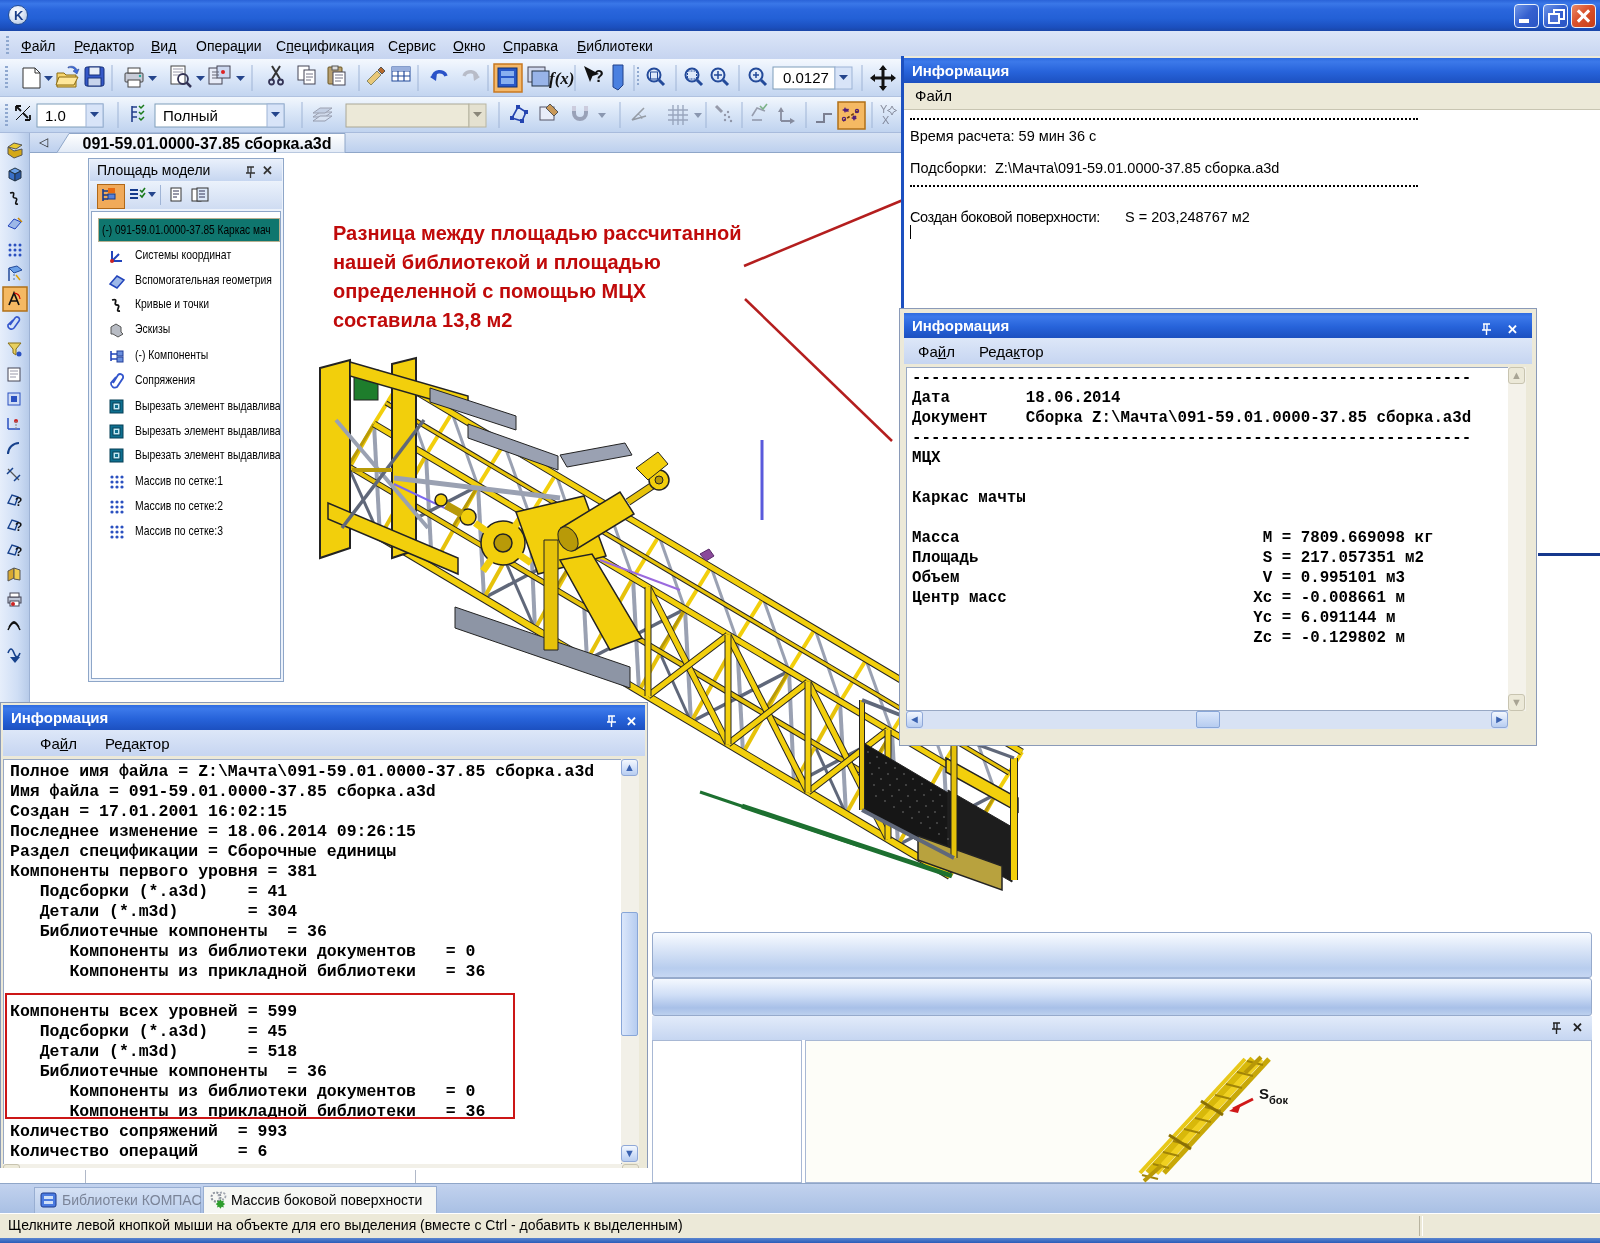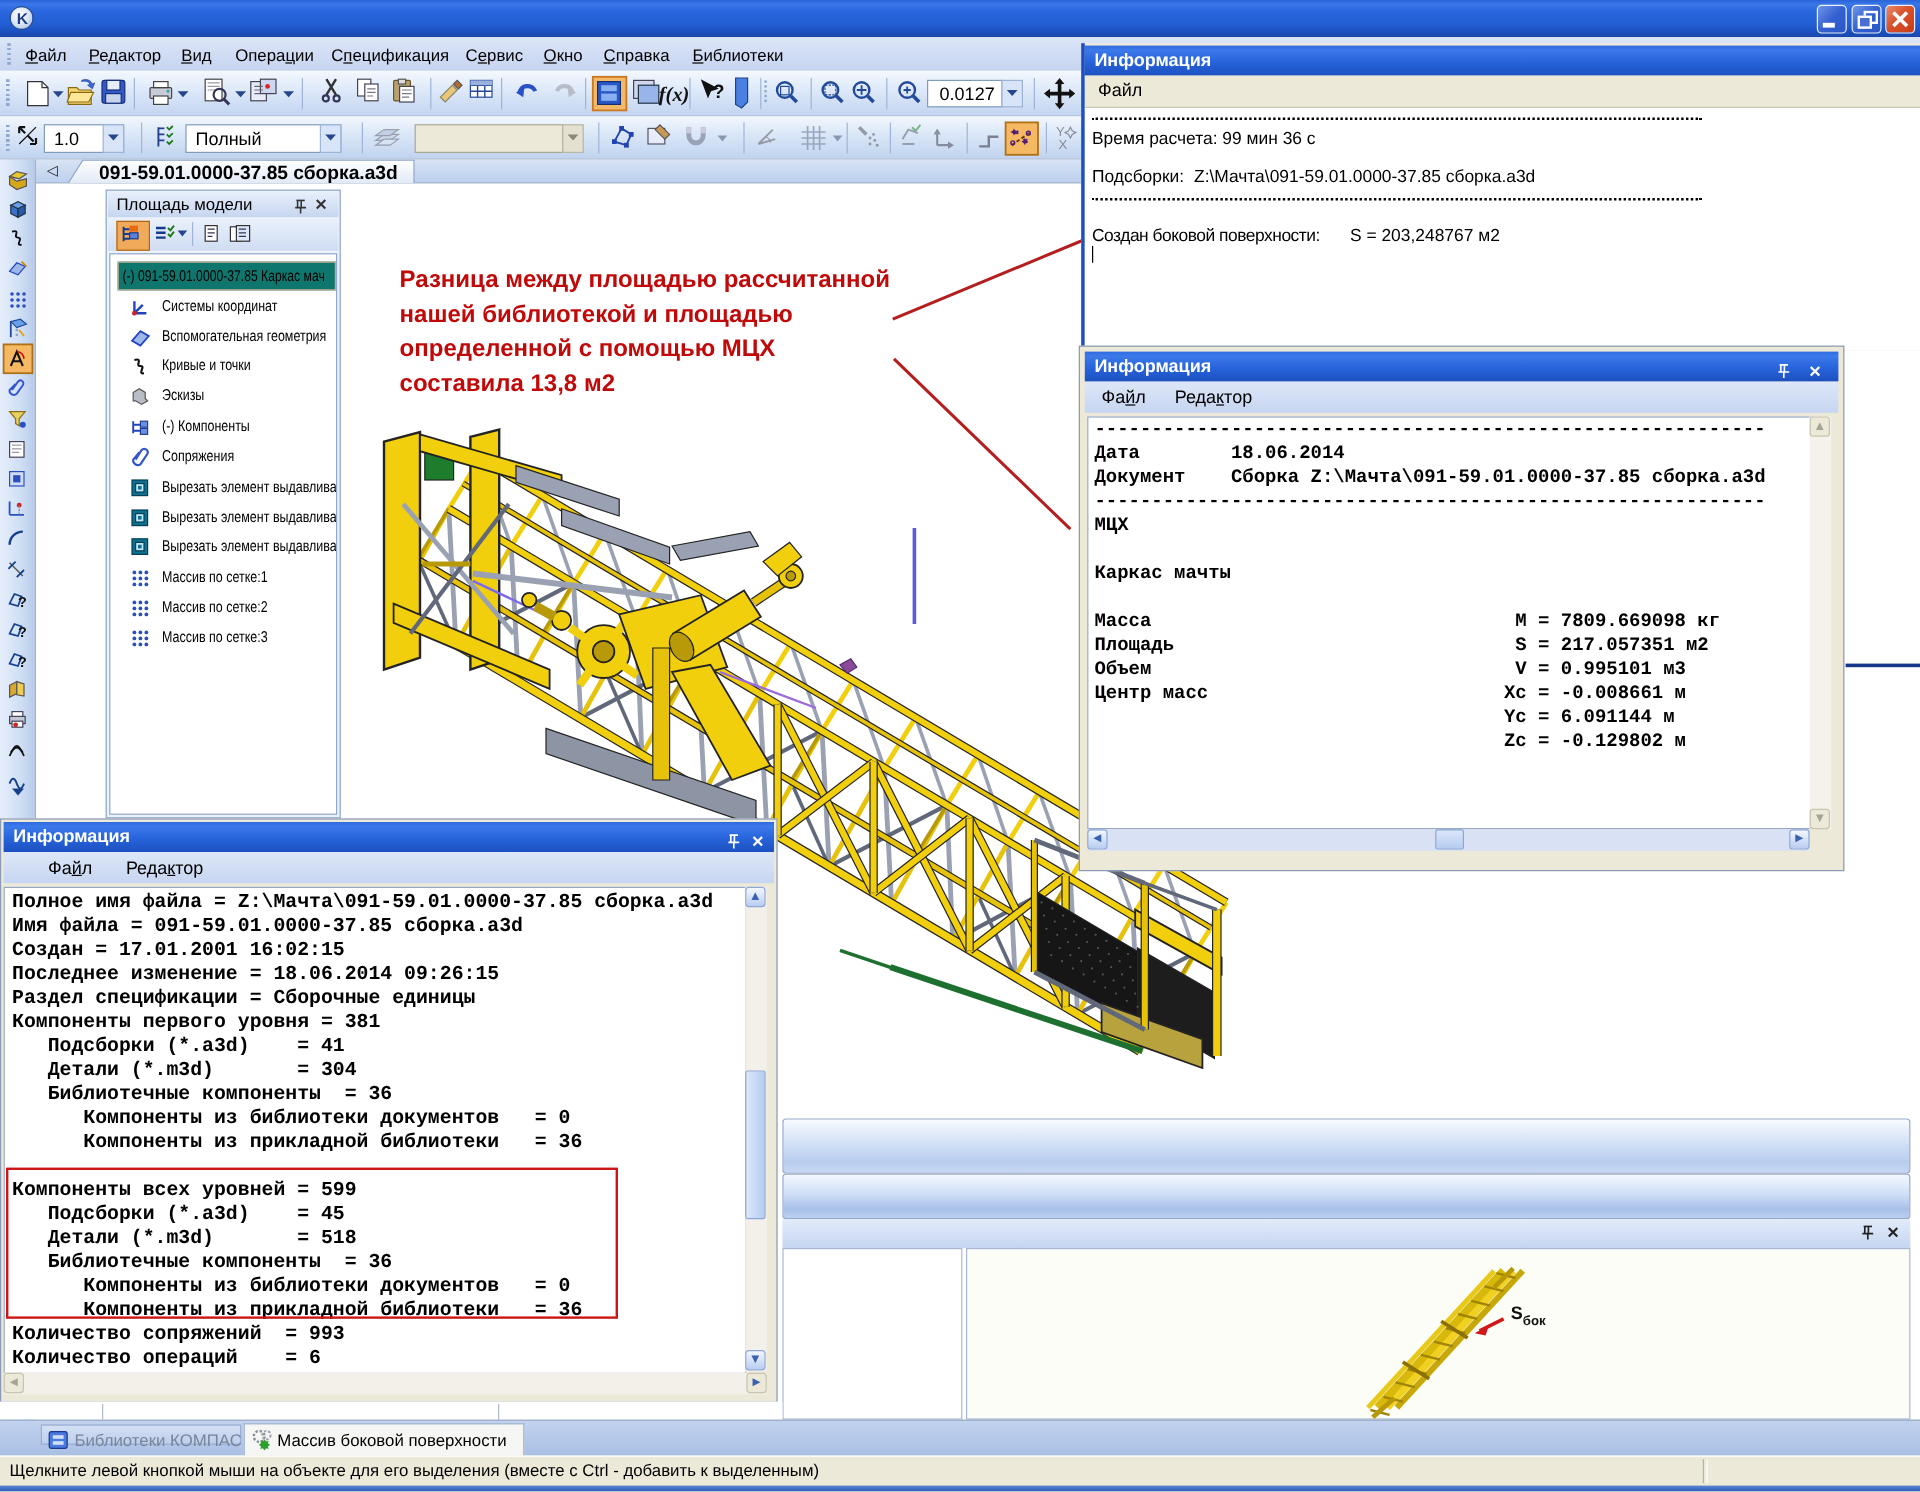--- a/index.html
+++ b/index.html
@@ -42,21 +42,21 @@
 #redtext{position:absolute;left:303px;top:66px;color:#c00a0a;font-weight:bold;font-size:20px;line-height:29px;white-space:nowrap;}
 
 #tree{left:88px;top:158px;width:196px;height:524px;background:#ecf2fb;border:1px solid #8ea6c8;box-sizing:border-box;}
 #tree .hdr{position:absolute;left:1px;top:1px;width:192px;height:21px;background:linear-gradient(180deg,#e8effb,#c6d6f0);font-size:14px;}
 #tree .hdr span{margin-left:7px;line-height:21px;}
 #tree .tb{position:absolute;left:1px;top:23px;width:192px;height:27px;background:linear-gradient(180deg,#eaf1fb,#cfdcf2);}
 #tree .body{position:absolute;left:2px;top:52px;width:190px;height:468px;background:#fff;border:1px solid #8ea6c8;box-sizing:border-box;overflow:hidden;}
 .titem{position:absolute;left:43px;font-size:13px;white-space:nowrap;color:#000;transform:scaleX(0.8);transform-origin:0 50%;}
 .ticon{position:absolute;left:16px;width:18px;height:18px;}
 
-.iwin{position:absolute;background:#ece9d8;box-sizing:border-box;}
+.iwin{position:absolute;background:#ece9d8;box-sizing:border-box;margin-top:20px;}
 .iwin .title{position:absolute;color:#fff;font-weight:bold;font-size:15px;height:25px;
   background:linear-gradient(180deg,#2e6be0 0%,#3c79ea 15%,#2763da 55%,#1c50c0 100%);}
 .iwin .title span{margin-left:8px;line-height:25px;}
 .iwin .menu{position:absolute;font-size:15px;height:26px;}
 .iwin .content{position:absolute;background:#fff;}
 .pinx{position:absolute;color:#fff;font-size:13px;font-weight:bold;top:4px;}
 pre.info{margin:0;font-family:"Liberation Mono",monospace;font-weight:bold;color:#000;}
 
 .sb{position:absolute;background:#d8e2f4;}
 .sbtn{position:absolute;width:17px;height:17px;background:linear-gradient(180deg,#f4f8fe,#cfdef8 60%,#b8cdf0);border:1px solid #8fa8d8;border-radius:3px;color:#3a62b0;font-size:11px;font-weight:bold;text-align:center;line-height:15px;box-sizing:border-box;}
@@ -65,21 +65,21 @@
 
 #bbar1{left:652px;top:932px;width:940px;height:46px;border:1px solid #96aacc;border-radius:3px;box-sizing:border-box;
   background:linear-gradient(180deg,#f8fbff 0%,#dfe9f9 30%,#b8cdee 80%,#c6d7f3 100%);}
 #bbar2{left:652px;top:978px;width:940px;height:38px;border:1px solid #96aacc;border-radius:3px;box-sizing:border-box;
   background:linear-gradient(180deg,#f4f8fe 0%,#cfdef6 45%,#a8c0e8 80%,#bcd0ee 100%);}
 #bbar3{left:652px;top:1016px;width:940px;height:24px;background:linear-gradient(180deg,#e2ebfa,#c6d6f1);}
 #bpanelL{left:652px;top:1040px;width:150px;height:143px;background:#fff;border:1px solid #a8b8d4;box-sizing:border-box;}
 #bpanelR{left:805px;top:1040px;width:787px;height:143px;background:#fdfdf8;border:1px solid #a8b8d4;box-sizing:border-box;}
 
 #tabbar{left:0;top:1183px;width:1600px;height:30px;background:linear-gradient(180deg,#c2d2ee,#a9c0e4);border-top:1px solid #8fa6c8;box-sizing:border-box;}
-#tab1{position:absolute;left:34px;top:3px;width:167px;height:17px;background:linear-gradient(180deg,#d4e0f4,#bccfec);border:1px solid #98aed2;font-size:14px;white-space:nowrap;color:#7b8498;box-sizing:border-box;}
+#tab1{position:absolute;left:34px;top:3px;width:167px;height:27px;background:linear-gradient(180deg,#d4e0f4,#bccfec);border:1px solid #98aed2;font-size:14px;white-space:nowrap;color:#7b8498;box-sizing:border-box;}
 #tab2{position:absolute;left:203px;top:2px;width:234px;height:28px;background:#f6f7f4;border:1px solid #98aed2;border-bottom:none;font-size:14px;white-space:nowrap;color:#000;box-sizing:border-box;}
 #statusbar{left:0;top:1213px;width:1600px;height:25px;background:#ece9d8;border-top:1px solid #fff;font-size:14px;box-sizing:border-box;}
 #statusbar span{margin-left:8px;line-height:23px;}
 #bstrip{left:0;top:1238px;width:1600px;height:5px;background:linear-gradient(180deg,#5a86d0,#2a5bb8);}
 </style>
 </head>
 <body>
 <div class="abs" id="workspace"></div>
 <div class="abs" id="titlebar">
   <div class="logo">
@@ -807,21 +807,21 @@
     </svg>
   </div>
 
 <div class="iwin" id="win1" style="left:901px;top:36px;width:699px;height:256px;">
   <div style="position:absolute;left:0;top:0;width:3px;height:256px;background:#1c50c0;"></div>
   <div class="title" style="left:3px;top:2px;width:696px;"><span>Информация</span></div>
   <div class="menu" style="left:3px;top:27px;width:696px;background:#ece9d8;border-bottom:1px solid #c8c5b2;"><span style="margin-left:11px;line-height:26px;">Файл</span></div>
   <div class="content" style="left:3px;top:54px;width:696px;height:202px;font-size:14.5px;">
     <div style="position:absolute;left:6px;top:8px;width:508px;border-top:2px dotted #000;"></div>
     <div style="position:absolute;left:6px;top:75px;width:508px;border-top:2px dotted #000;"></div>
-    <div style="position:absolute;left:6px;top:18px;">Время расчета: 99 мин 36 с</div>
+    <div style="position:absolute;left:6px;top:18px;">Время расчета: 59 мин 36 с</div>
     <div style="position:absolute;left:6px;top:50px;">Подсборки:</div>
     <div style="position:absolute;left:91px;top:50px;">Z:\Мачта\091-59.01.0000-37.85 сборка.a3d</div>
     <div style="position:absolute;left:6px;top:99px;letter-spacing:-0.4px;">Создан боковой поверхности:</div>
     <div style="position:absolute;left:221px;top:99px;">S = 203,248767 м2</div>
     <div style="position:absolute;left:6px;top:115px;width:1px;height:14px;background:#000;"></div>
   </div>
 </div>
 
 <div class="iwin" id="win2" style="left:899px;top:288px;width:638px;height:438px;border:1px solid #8a9ab8;">
   <div class="title" style="top:4px;left:4px;width:628px;"><span>Информация</span>

